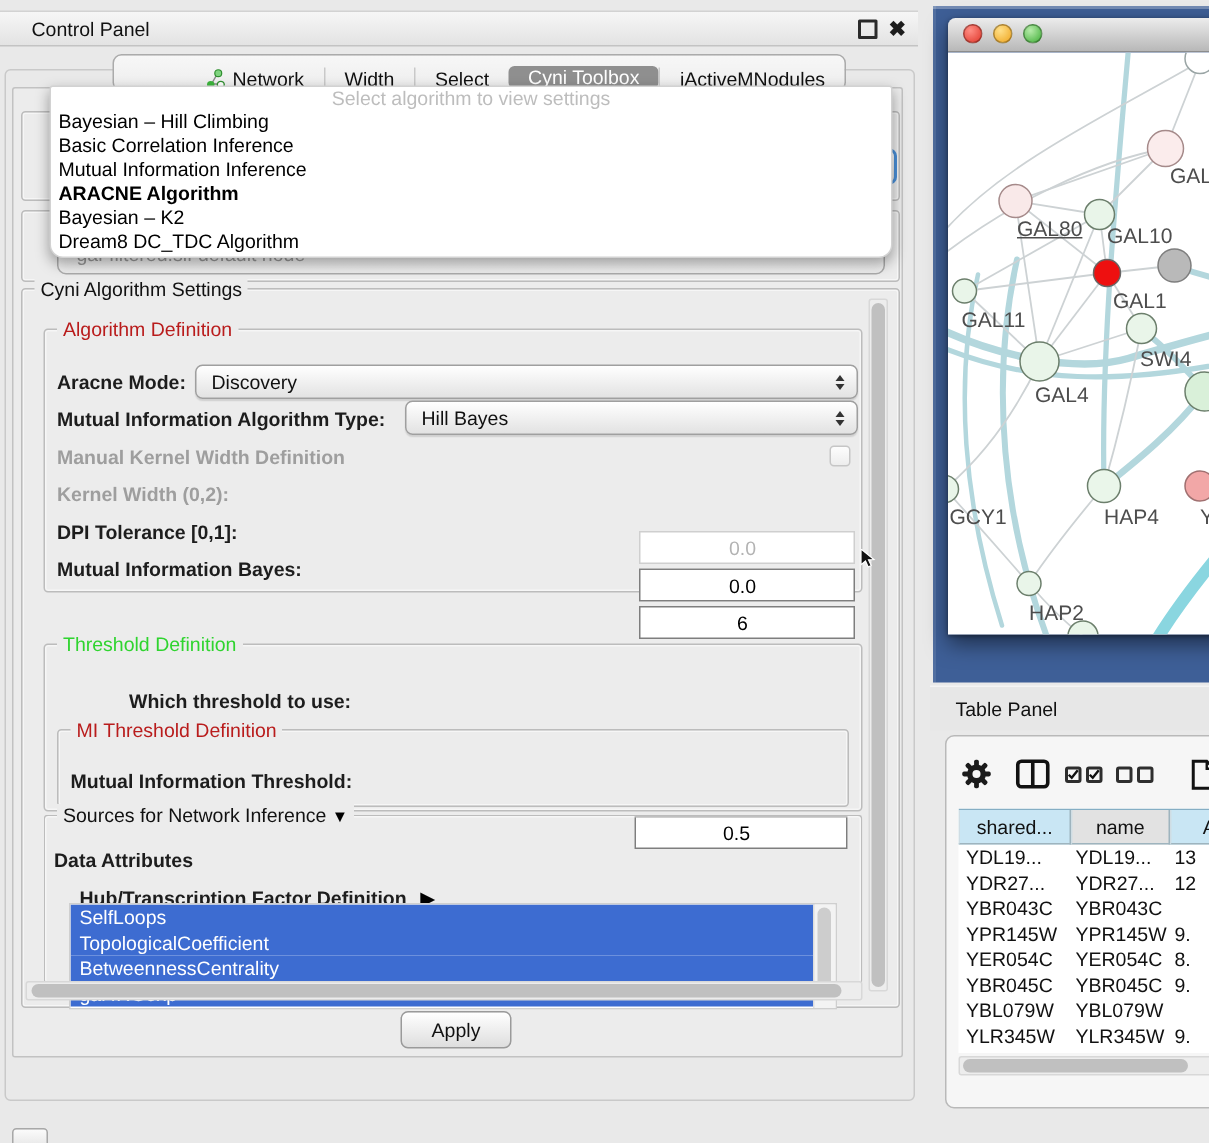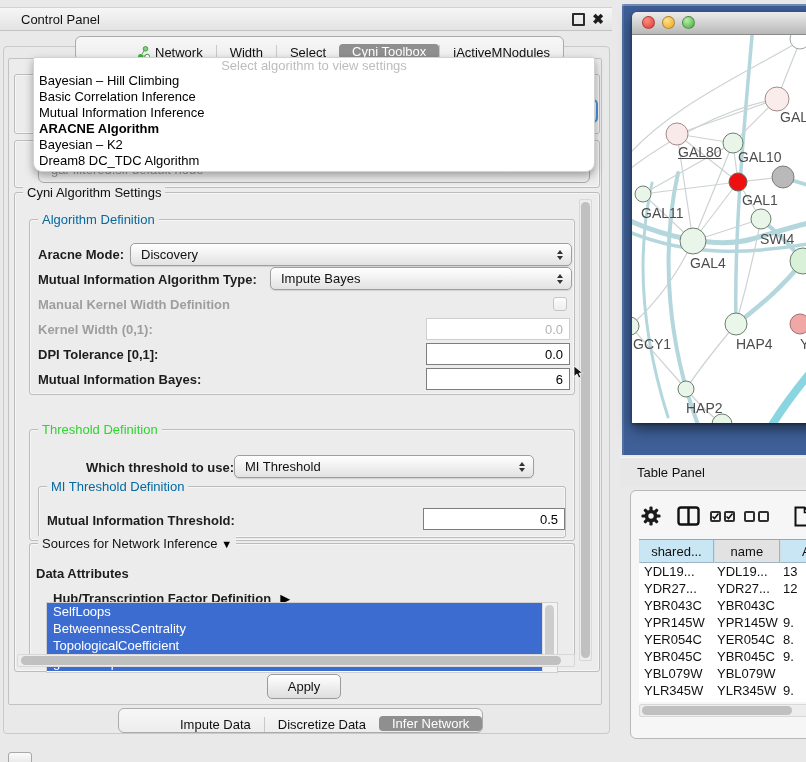--- a/index.html
+++ b/index.html
@@ -17,32 +17,32 @@
   .tabs{position:absolute;display:flex;align-items:flex-end;height:23px;border:1px solid #ababab;
         border-radius:6px;background:linear-gradient(#f7f7f7,#ededed);z-index:20;padding-left:48px;}
   .tab{display:flex;align-items:center;gap:5px;padding:0 13px;font-size:13px;color:#101010;border-left:1px solid #c9c9c9;white-space:nowrap;}
   .tab:first-child{border-left:none;}
   .tab.sel{background:#8f8f8f;color:#fff;border-radius:4px;margin:1px 0;border-left:none;}
   .top-tabs{left:75px;top:36px;}
   .bottom-tabs{left:118px;top:708px;}
   
   .gb{position:absolute;border:1px solid #bcbcbc;border-radius:3px;box-shadow:inset 0 0 0 1px rgba(255,255,255,.5);}
   .gb-label{position:absolute;top:-8px;left:8px;background:#ececec;padding:0 4px;font-size:13px;line-height:15px;white-space:nowrap;}
-  .gb-label.blue{color:#0369a1;}
+  .gb-label.blue{color:#b91c1c;}
   .gb-label.green{color:#2fd42f;}
   .flabel{position:absolute;font-size:13px;font-weight:bold;color:#1d1d1d;white-space:nowrap;}
   .flabel.dis{color:#9e9e9e;}
   .combo{position:absolute;border:1px solid #9f9f9f;border-radius:5px;background:linear-gradient(#ffffff,#e2e2e2);
          display:flex;align-items:center;padding:0 8px 0 10px;font-size:13px;box-sizing:border-box;box-shadow:0 1px 1px rgba(0,0,0,.12);}
   .spin{margin-left:auto;display:flex;flex-direction:column;gap:2px;padding-left:8px;}
   .spin i{display:block;width:0;height:0;border-left:3.5px solid transparent;border-right:3.5px solid transparent;}
   .spin .up{border-bottom:4px solid #333;}
   .spin .dn{border-top:4px solid #333;}
-  .numfield{position:absolute;background:#fff;display:flex;align-items:center;justify-content:flex-end;
-            padding-right:6px;font-size:13px;box-sizing:border-box;}
+  .numfield{position:absolute;background:#fff;display:flex;align-items:center;justify-content:center;
+            padding-right:6px;font-size:13px;box-sizing:border-box;margin-top:36px;}
   .numfield.en{border:1px solid #7e7e7e;color:#000;}
   .numfield.dis{border:1px solid #cfcfcf;color:#b3b3b3;}
   .checkbox{position:absolute;width:14px;height:14px;border:1px solid #c6c6c6;border-radius:3px;
             background:linear-gradient(#fdfdfd,#ededed);box-sizing:border-box;}
   
   .popup{position:absolute;left:18px;top:57px;width:560px;height:113px;background:#fff;
          border:1px solid #d2d2d2;border-radius:2px 2px 9px 9px;box-shadow:0 4px 9px rgba(0,0,0,.35);z-index:30;margin-left:15px;}
   .popup .ph{height:15px;text-align:center;color:#bdbdbd;font-size:13px;line-height:15px;}
   .popup .it{height:16px;line-height:16px;font-size:13px;padding-left:5px;color:#000;white-space:nowrap;}
   .popup .it.bold{font-weight:bold;}
@@ -172,31 +172,31 @@
       <div class="combo" style="left:100px;top:23px;width:442px;height:23px;">
         <span>Discovery</span>
         <span class="spin">
             <i class="up"></i>
             <i class="dn"></i>
           </span>
       </div>
 
       <span class="flabel" style="left:8px;top:52px;">Mutual Information Algorithm Type:</span>
       <div class="combo" style="left:240px;top:47px;width:302px;height:23px;">
-        <span>Impute Bayes</span>
+        <span>Hill Bayes</span>
         <span class="spin">
             <i class="up"></i>
             <i class="dn"></i>
           </span>
       </div>
 
       <span class="flabel dis" style="left:8px;top:77px;">Manual Kernel Width Definition</span>
       <span class="checkbox" style="left:523px;top:77px;"></span>
 
-      <span class="flabel dis" style="left:8px;top:102px;">Kernel Width (0,1):</span>
+      <span class="flabel dis" style="left:8px;top:102px;">Kernel Width (0,2):</span>
       <div class="numfield dis" style="left:396px;top:98px;width:144px;height:22px;">
         <span>0.0</span>
       </div>
 
       <span class="flabel" style="left:8px;top:127px;">DPI Tolerance [0,1]:</span>
       <div class="numfield en" style="left:396px;top:123px;width:144px;height:22px;">
         <span>0.0</span>
       </div>
 
       <span class="flabel" style="left:8px;top:152px;">Mutual Information Bayes:</span>
@@ -207,77 +207,59 @@
 
     <div class="hub-row">
       <span class="flabel" style="position:static;">Hub/Transcription Factor Definition</span>
       <span class="tri-right">▶</span>
     </div>
 
     <div class="gb" style="left:14px;top:236px;width:544px;height:110px;">
       <span class="gb-label green">Threshold Definition</span>
 
       <span class="flabel" style="left:56px;top:30px;">Which threshold to use:</span>
-      <div class="combo" style="left:204px;top:25px;width:300px;height:23px;">
-        <span>MI Threshold</span>
-        <span class="spin">
-            <i class="up"></i>
-            <i class="dn"></i>
-          </span>
-      </div>
 
       <div class="gb" style="left:8px;top:56px;width:526px;height:50px;">
         <span class="gb-label blue">MI Threshold Definition</span>
         <span class="flabel" style="left:8px;top:26px;">Mutual Information Threshold:</span>
         <div class="numfield en" style="left:384px;top:21px;width:142px;height:22px;">
           <span>0.5</span>
         </div>
       </div>
     </div>
 
     <div class="gb" style="left:14px;top:350px;width:544px;height:112px;border-bottom:none;">
       <span class="gb-label">
         <span>Sources for Network Inference</span>
         <span class="tri-down"> ▼</span>
       </span>
       <span class="flabel" style="left:6px;top:22px;">Data Attributes</span>
       <div class="attr-list" style="left:16px;top:58px;width:510px;height:69px;">
         <div class="attr-item">SelfLoops</div>
+        <div class="attr-item">TopologicalCoefficient</div>
         <div class="attr-item">BetweennessCentrality</div>
-        <div class="attr-item">TopologicalCoefficient</div>
         <div class="attr-item">gal4RGexp</div>
         <div class="attr-scroll">
             <span class="thumb"></span>
           </div>
       </div>
     </div>
 
     <div class="scroll-v" style="left:564px;top:6px;height:462px;">
       <span class="thumb" style="top:2px;height:456px;"></span>
     </div>
     <div class="scroll-h" style="left:2px;top:461px;width:558px;">
       <span class="thumb" style="left:3px;width:540px;"></span>
     </div>
   </div>
 
   <div class="apply-btn">
     <span>Apply</span>
   </div>
 
-  <div class="tabs bottom-tabs">
-    <div class="tab">
-        <span>Impute Data</span>
-      </div>
-    <div class="tab">
-        <span>Discretize Data</span>
-      </div>
-    <div class="tab sel">
-        <span>Infer Network</span>
-      </div>
-  </div>
 
   <div class="small-btn"></div>
 
   <svg style="position:absolute;left:574px;top:366px;z-index:50;" width="11" height="13" viewBox="0 0 11 13">
     <polygon points="0,0 0,10.5 3,8 4.8,12 6.8,11 5,7.2 8.6,7" fill="#111" stroke="#fff" stroke-width="0.8"></polygon>
   </svg>
 
   <div class="blue-canvas"></div>
   <div class="mac-window">
     <div class="mac-titlebar">

